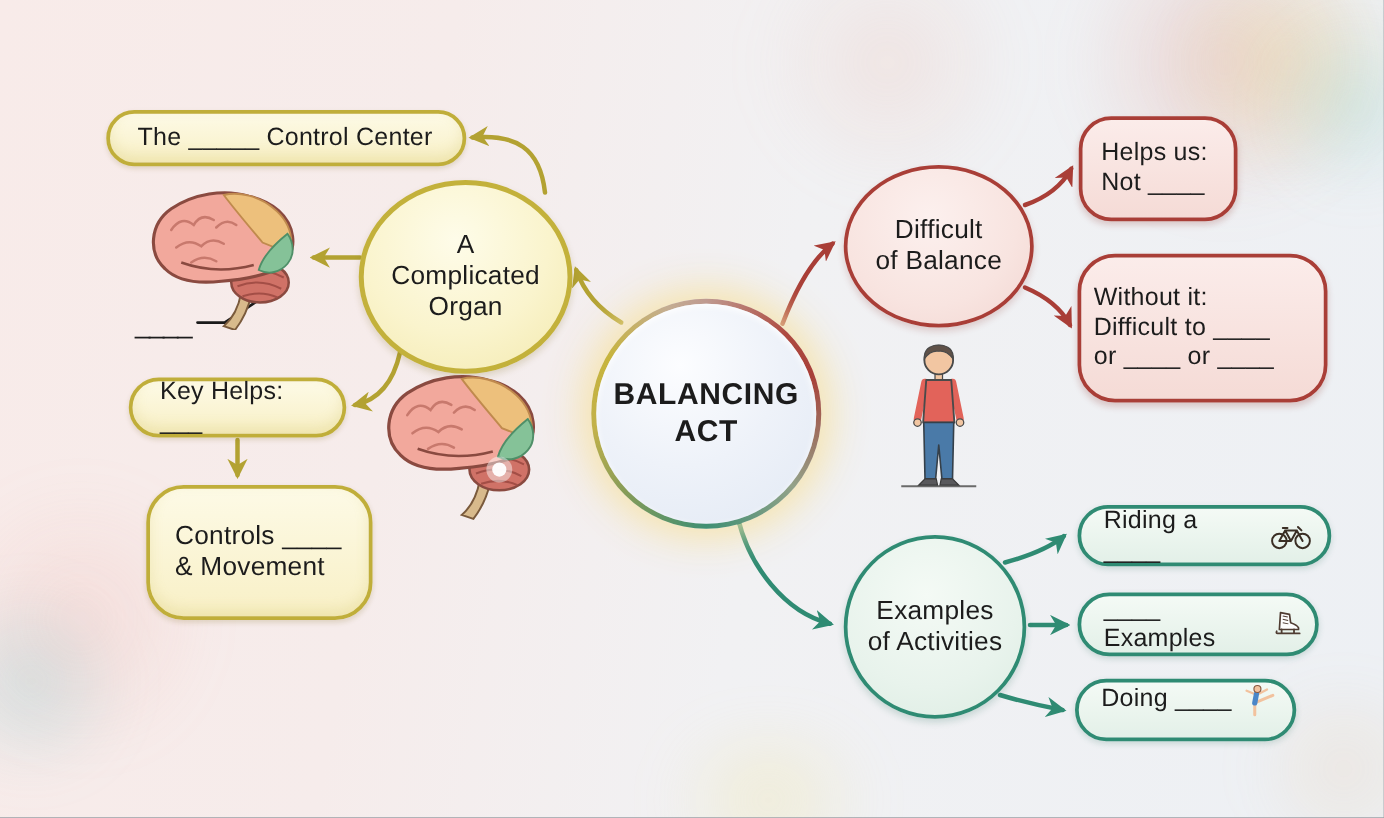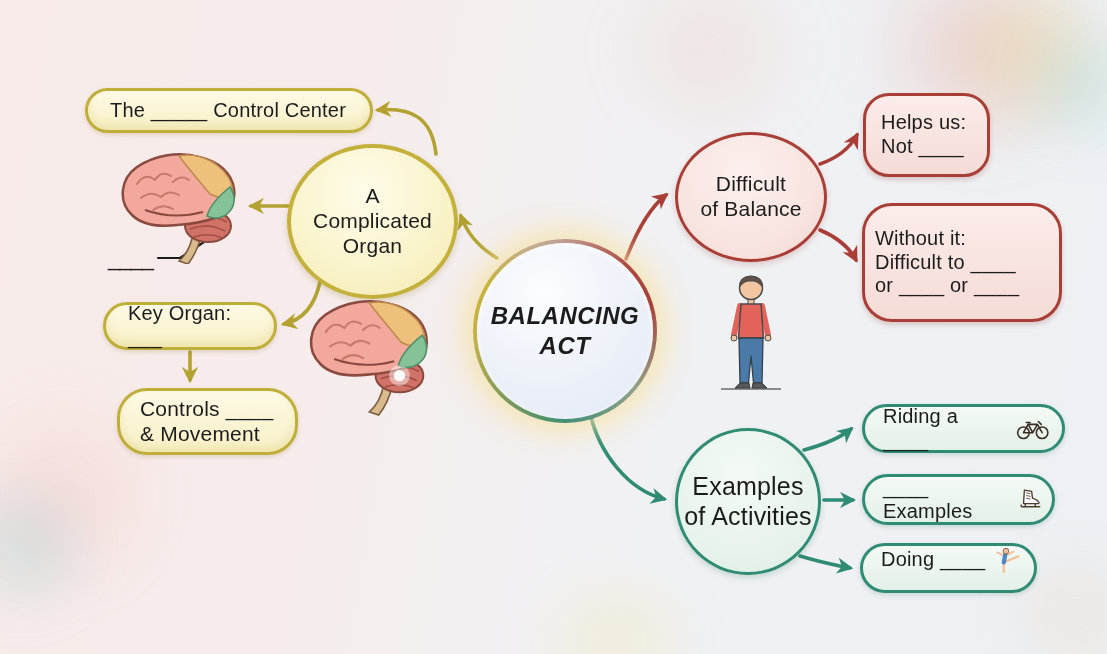--- a/index.html
+++ b/index.html
@@ -55,21 +55,20 @@
     padding:4px;box-sizing:border-box;
     background:conic-gradient(from 0deg,#bf9a90 0deg,#ae4a40 45deg,#a84038 70deg,#93a289 130deg,#3f8f73 180deg,#849b58 225deg,#c2b14a 262deg,#c7b43d 300deg,#c4ad92 340deg,#bf9a90 360deg);
     box-shadow:0 0 30px 8px rgba(246,226,166,.9);
     display:flex;align-items:center;justify-content:center;
   }
   .center-inner{
     width:100%;height:100%;border-radius:50%;
     background:radial-gradient(circle at 38% 28%,#fcfdff 0%,#eef2f9 48%,#e2e9f4 100%);
     display:flex;align-items:center;justify-content:center;text-align:center;
     box-shadow:inset 0 2px 6px rgba(255,255,255,.9);
-    font-style:italic;
   }
   .center-title{white-space:pre-line;font-size:24px;font-weight:bold;letter-spacing:.5px;line-height:1.25;}
   .blank-label{position:absolute;font-size:22px;font-weight:normal;letter-spacing:-1px;}
   svg{display:block;}
 </style>
 </head>
 <body>
 
 <div class="canvas">
 
@@ -141,24 +140,24 @@
   </svg>
   <span class="blank-label" style="left:108px;top:246px;">____</span>
 
   <div class="node yellipse" style="left:287px;top:144px;width:171px;height:155px;">
     <span class="txt" style="font-size:21px;">A
 Complicated
 Organ</span>
   </div>
 
   <div class="node ypill" style="left:103px;top:302px;width:174px;height:48px;padding:0 14px 0 22px;">
-    <span class="txt">Key Organ: ___</span>
-  </div>
-
-  <div class="node ypill" style="left:117px;top:388px;width:181px;height:67px;padding:0 14px 0 20px;border-radius:30px;">
+    <span class="txt">Key Helps: ___</span>
+  </div>
+
+  <div class="node ypill" style="left:117px;top:388px;width:181px;height:108px;padding:0 14px 0 20px;border-radius:30px;">
     <span class="txt" style="font-size:21px;">Controls ____
 &amp; Movement</span>
   </div>
 
   <svg style="position:absolute;left:303px;top:296px;" width="140" height="122" viewBox="0 0 135 112">
     <use href="#brainShape"></use>
     <circle cx="93" cy="74" r="10" fill="#ffffff" opacity="0.45"></circle>
     <circle cx="93" cy="74" r="5.5" fill="#ffffff" opacity="0.95"></circle>
   </svg>
 
@@ -194,21 +193,21 @@
     <rect x="33" y="25" width="6" height="8" fill="#f2c6a2" stroke="#4a4a4a" stroke-width="1"></rect>
     <path d="M26 32 L46 32 L48.5 66 L23.5 66 Z" fill="#e2635a" stroke="#4a4a4a" stroke-width="1.5" stroke-linejoin="round"></path>
     <path d="M24 66 L48 66 L47 111 L38.5 111 L36 84 L33.5 111 L25 111 Z" fill="#4a7aa8" stroke="#35404a" stroke-width="1.3" stroke-linejoin="round"></path>
     <path d="M25 111 L34 111 L35 116 L20 116 Z" fill="#59595c" stroke="#3a3a3a" stroke-width="1"></path>
     <path d="M38 111 L47 111 L52 116 L37 116 Z" fill="#59595c" stroke="#3a3a3a" stroke-width="1"></path>
     <circle cx="36" cy="16" r="11.5" fill="#f2c6a2" stroke="#4a4a4a" stroke-width="1.5"></circle>
     <path d="M24.5 15 Q24 4.5 36 4 Q48 4.5 47.5 15 Q42 8 36 9 Q29.5 8 24.5 15 Z" fill="#5f5148" stroke="#4a4a4a" stroke-width="1"></path>
   </svg>
 
   <div class="node gcircle" style="left:675px;top:428px;width:146px;height:147px;">
-    <span class="txt" style="font-size:25px;">Examples
+    <span class="txt" style="font-size:21px;">Examples
 of Activities</span>
   </div>
 
   <div class="node gpill" style="left:862px;top:404px;width:203px;height:49px;padding:0 12px 0 18px;">
     <span class="txt">Riding a ____</span>
     <svg width="34" height="24" viewBox="0 0 36 24">
       <circle cx="8" cy="16" r="6.2" stroke="#3a2e24" stroke-width="1.7" fill="none"></circle>
       <circle cx="28" cy="16" r="6.2" stroke="#3a2e24" stroke-width="1.7" fill="none"></circle>
       <path d="M8 16 L13 7 L23 7 L28 16 M13 7 L18 16 L23 7 M18 16 L8 16 M11 5 L15 5 M24 4 L27 7" stroke="#3a2e24" stroke-width="1.7" fill="none" stroke-linejoin="round" stroke-linecap="round"></path>
     </svg>

